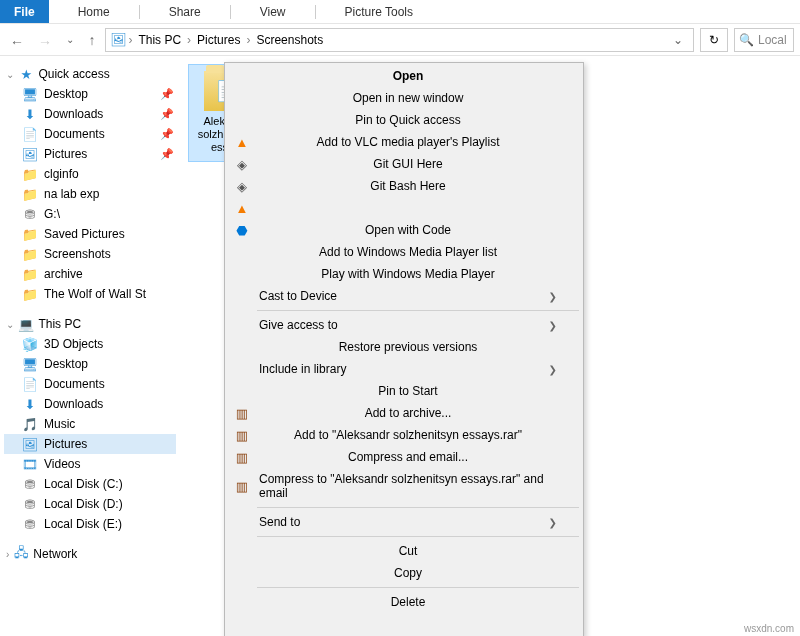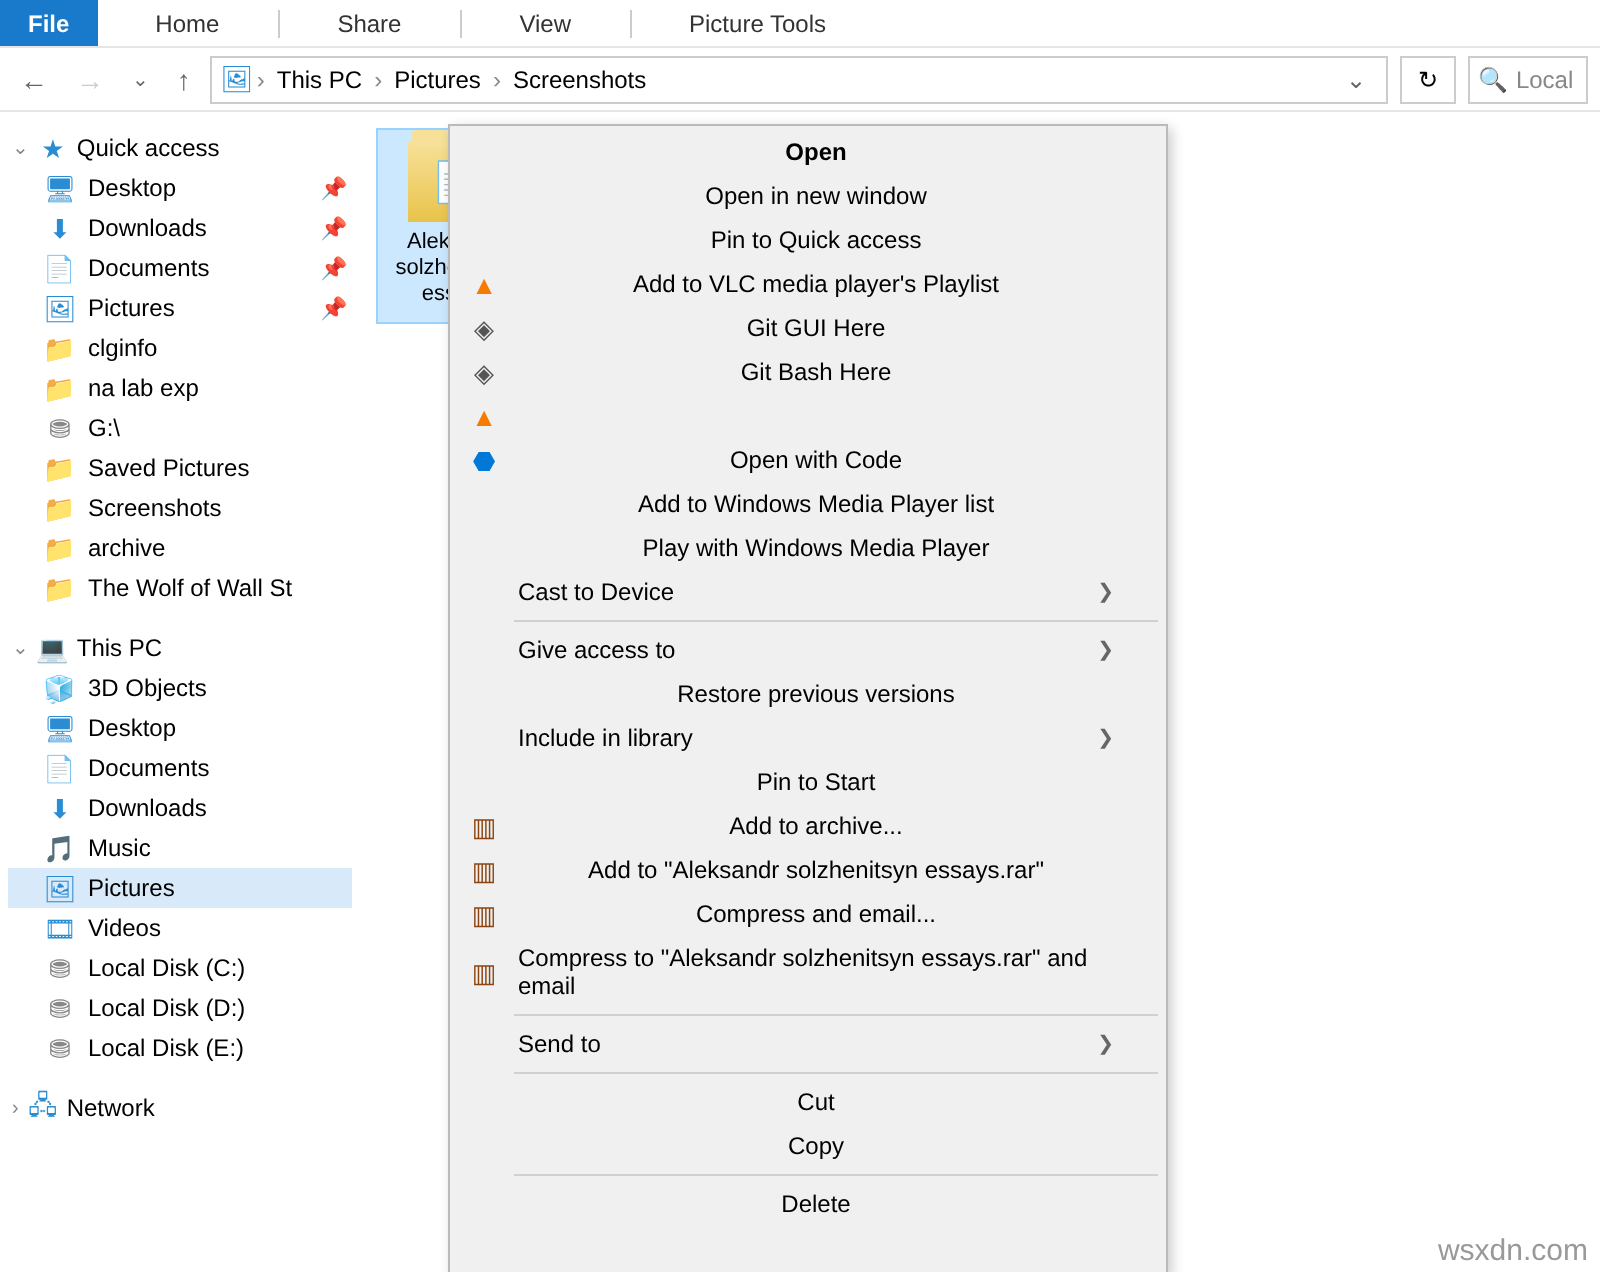--- a/index.html
+++ b/index.html
@@ -37,21 +37,21 @@
 .folder-img::before { content: ""; position: absolute; top: -6px; left: 2px; width: 18px; height: 8px; background: #f7e199; border-radius: 2px 2px 0 0; }
 .folder-label { font-size: 11px; line-height: 1.2; word-wrap: break-word; }
 
 .context-menu { position: absolute; left: 224px; top: 62px; width: 360px; background: #f0f0f0; border: 1px solid #bababa; box-shadow: 2px 2px 6px rgba(0,0,0,0.2); padding: 2px; }
 .menu-item { display: flex; align-items: center; padding: 4px 24px 4px 32px; position: relative; min-height: 22px; justify-content: center; }
 .menu-item .micon { position: absolute; left: 6px; width: 18px; height: 18px; display: flex; align-items: center; justify-content: center; font-size: 13px; }
 .menu-item .arrow { margin-left: auto; color: #666; font-size: 10px; }
 .menu-item.bold { font-weight: 600; }
 .menu-sep { height: 1px; background: #d0d0d0; margin: 3px 2px 3px 30px; }
 
-.watermark { position: absolute; bottom: 2px; right: 6px; font-size: 15px; color: #999; }
+.watermark { position: absolute; bottom: 2px; right: 6px; font-size: 10px; color: #999; }
 
 .ico-star { color: #2a8dd4; }
 .ico-desktop { color: #2a8dd4; }
 .ico-download { color: #2a8dd4; }
 .ico-doc { color: #2a8dd4; }
 .ico-pic { color: #2a8dd4; }
 .ico-folder-y { color: #e8b400; }
 .ico-drive { color: #888; }
 .ico-pc { color: #2a8dd4; }
 .ico-3d { color: #2a8dd4; }

